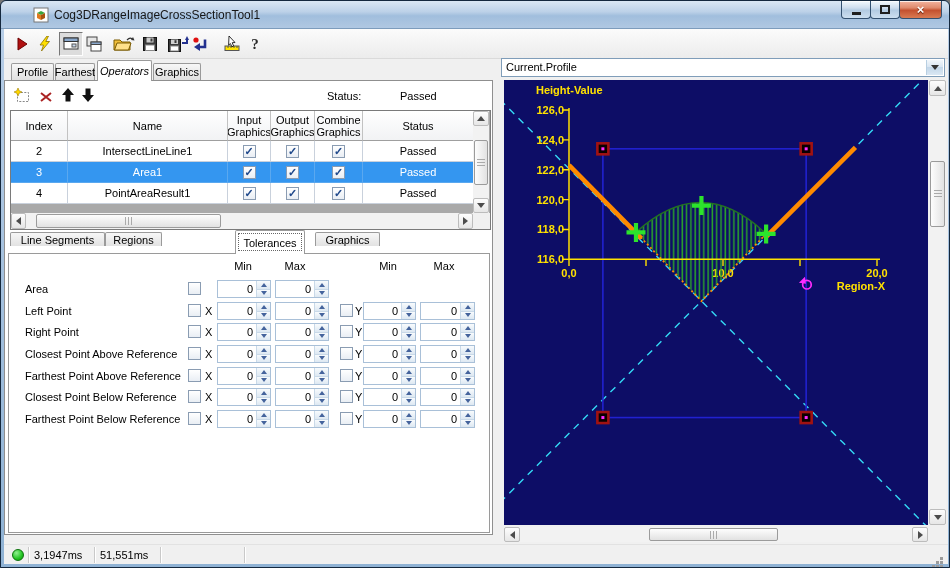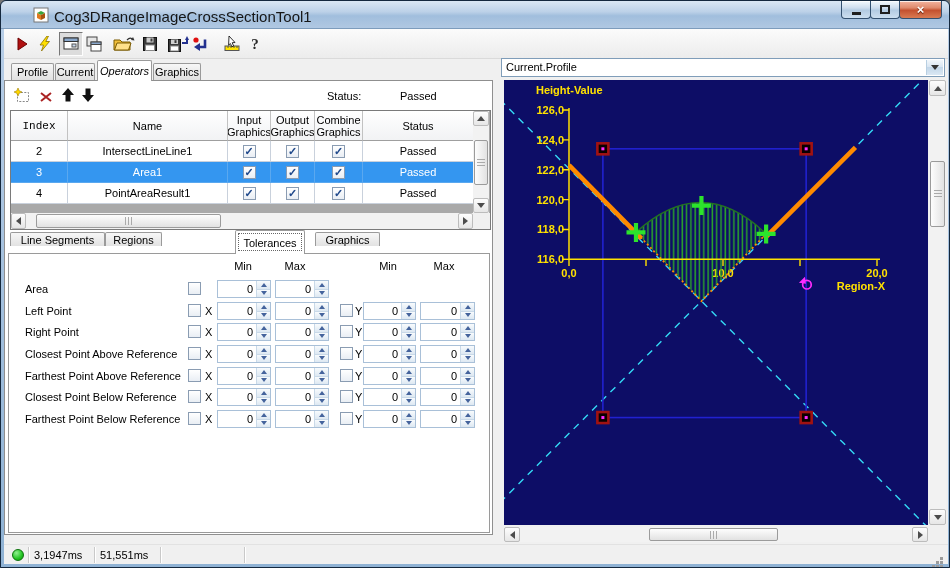--- a/index.html
+++ b/index.html
@@ -7,21 +7,21 @@
   .window{position:relative;width:950px;height:568px;overflow:hidden;
     font-family:"Liberation Sans",sans-serif;font-size:11px;color:#000;
     background:linear-gradient(180deg,#b9cfe8,#7fa2c4 60%,#8fb2d4);
     background:linear-gradient(180deg,#b9cfe8,#8fb2d4);
     border:1px solid #14283e;border-radius:6px 6px 0 0;}
   
   .titlebar{position:absolute;left:0;top:0;width:100%;height:28px;
     background:linear-gradient(180deg,#dae7f4 0%,#bcd1e8 40%,#a1bedd 55%,#b0c8e2 100%);
     border-radius:6px 6px 0 0;border-bottom:1px solid #7d9cbc;}
   .app-icon{position:absolute;left:32px;top:6px;width:16px;height:16px;}
-  .title-text{position:absolute;left:53px;top:7px;font-size:15px;color:#161616;white-space:nowrap;}
+  .title-text{position:absolute;left:53px;top:7px;font-size:12px;color:#161616;white-space:nowrap;}
   .winbtns{position:absolute;top:0;right:7px;display:flex;}
   .wbtn{width:30px;height:18px;margin-left:-1px;border:1px solid #33506f;border-top:none;
     border-radius:0 0 4px 4px;display:flex;align-items:center;justify-content:center;
     background:linear-gradient(180deg,#f4f9fd,#cfdeee 40%,#b3cbe2 55%,#cddff0);
     box-shadow:inset 0 1px 0 rgba(255,255,255,.75);}
   .wbtn.close{width:43px;background:linear-gradient(180deg,#f3b5a0,#df8a6d 40%,#c4512f 55%,#d97b52);}
   .g-min{width:9px;height:3px;background:#1f1f1f;margin-top:7px;}
   .g-max{width:10px;height:9px;border:2px solid #1f1f1f;background:transparent;}
   .g-close{color:#fff;font-weight:bold;font-size:13px;line-height:13px;text-shadow:0 1px 1px #5e1c08;}
   
@@ -186,21 +186,21 @@
       <path d="M4 10 v2 M7 10 v2 M10 10 v2 M13 10 v2" stroke="#555" stroke-width="1"></path>
       <polygon points="5,0 11,6.5 8.2,6.7 9.6,10 7.9,10.8 6.4,7.5 4.6,9.2" fill="#fff" stroke="#000" stroke-width="0.8"></polygon>
     </svg>
     <svg class="ti" style="left:243px" viewBox="0 0 16 16">
       <text x="8" y="13" text-anchor="middle" font-family="Liberation Serif,serif" font-size="15" font-weight="bold" fill="#2a2a2a">?</text>
     </svg>
   </div>
 
   <div>
       <div class="tab1" style="left: 10px; width: 43px;">Profile</div>
-      <div class="tab1" style="left: 54px; width: 40px;">Current</div>
+      <div class="tab1" style="left: 54px; width: 40px;">Farthest</div>
       <div class="tab1 active" style="left: 96px; width: 55px;">Operators</div>
       <div class="tab1" style="left: 152px; width: 48px;">Graphics</div>
     </div>
 
   <div class="left-page">
     <svg class="oi" style="left:9px;top:7px" viewBox="0 0 16 16">
       <rect x="3.5" y="4.5" width="11" height="9" fill="#fff" stroke="#888" stroke-dasharray="2 1.4"></rect>
       <polygon points="4,0 5.2,2.8 8,4 5.2,5.2 4,8 2.8,5.2 0,4 2.8,2.8" fill="#ffd700" stroke="#a08000" stroke-width="0.6"></polygon>
     </svg>
     <svg class="oi" style="left:33px;top:8px" viewBox="0 0 16 16">
@@ -211,21 +211,21 @@
     </svg>
     <svg class="oi" style="left:75px;top:6px" viewBox="0 0 16 16">
       <polygon points="8,15 2,8 5.5,8 5.5,1.5 10.5,1.5 10.5,8 14,8" fill="#111"></polygon>
     </svg>
     <span class="ops-status-label">Status:</span>
     <span class="ops-status-value">Passed</span>
 
     <div class="grid-wrap">
       <div id="grid-body">
           <div class="ghead">
-            <div class="ghc" style="width: 57px; font-family: Liberation Mono, monospace;">Index</div>
+            <div class="ghc" style="width: 57px;">Index</div>
             <div class="ghc" style="width: 160px;">Name</div>
             <div class="ghc" style="width: 43px;">Input Graphics</div>
             <div class="ghc" style="width: 44px;">Output Graphics</div>
             <div class="ghc" style="width: 48px;">Combine Graphics</div>
             <div class="ghc" style="width: 111px; text-align: right;">Status</div>
           </div>
           <div class="grow" style="top: 30px;">
             <div class="gc" style="width: 57px;">2</div>
             <div class="gc" style="width: 160px;">IntersectLineLine1</div>
             <div class="gc" style="width: 43px;">

